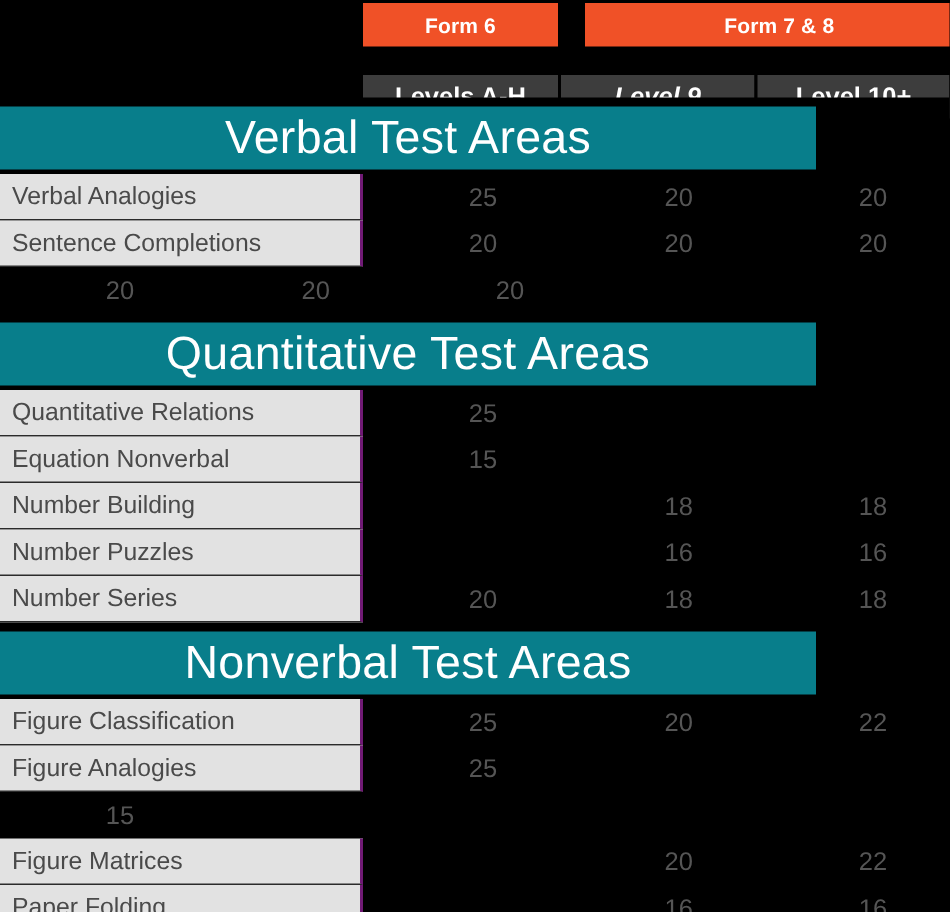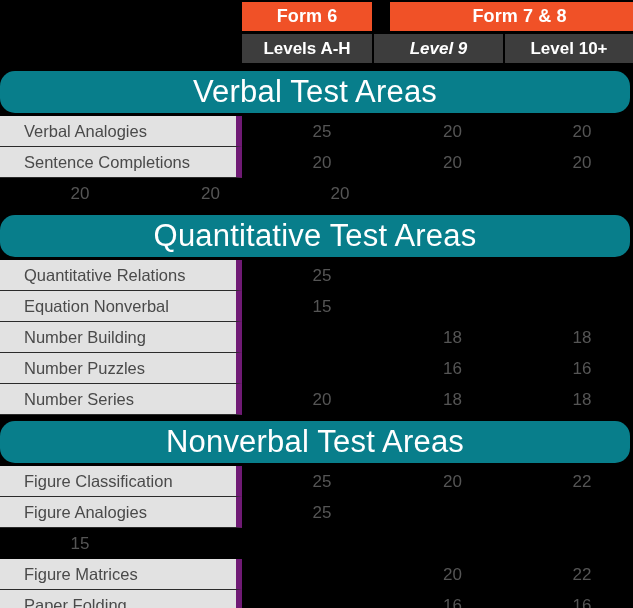--- a/index.html
+++ b/index.html
@@ -49,67 +49,67 @@
 
   
   .hdr-row-forms {
     height: 31px;
     padding-top: 2px;
     box-sizing: border-box;
   }
   .form-cell {
     background: #F05127;
     color: #ffffff;
-    font-size: 18px;
+    font-size: 14px;
     font-weight: bold;
     display: flex;
     align-items: center;
     justify-content: center;
     height: 29px;
     box-sizing: border-box;
     letter-spacing: 0.1px;
   }
   .form6 { flex: 0 0 130px; }
   .form78 { flex: 0 0 259px; margin-left: 16px; }
 
   
   .hdr-row-levels {
     height: 32px;
     padding-top: 3px;
     box-sizing: border-box;
+    margin-top: 16px;
   }
   .level-cell {
     background: #3D3D3D;
     color: #ffffff;
     font-size: 17px;
     font-weight: bold;
     display: flex;
     align-items: center;
     justify-content: center;
     height: 29px;
     box-sizing: border-box;
   }
   .lvl-ah   { flex: 0 0 130px; }
   .lvl-9    { flex: 0 0 129px; font-style: italic; }
   .lvl-10   { flex: 0 0 128px; }
 
   
   .section-band {
-    width: 630px;
+    width: 544px;
     height: 42px;
     background: #087E8B;
     color: #ffffff;
     font-size: 31px;
     font-weight: 300;
     display: flex;
     align-items: center;
     justify-content: center;
     letter-spacing: 0.2px;
     box-sizing: border-box;
-    border-radius: 15px;
   }
   .band-wrap {
     padding: 6px 0 3px 0;
     background: #000000;
   }
 
   
   .data-row {
     display: flex;
     width: 633px;
@@ -117,24 +117,24 @@
     box-sizing: border-box;
     background: #000000;
   }
   .cell-label {
     flex: 0 0 242px;
     background: #E2E2E2;
     color: #4a4a4a;
     font-size: 16.5px;
     display: flex;
     align-items: center;
-    padding-left: 24px;
+    padding-left: 8px;
     box-sizing: border-box;
     border-bottom: 1px solid #2b2b2b;
-    border-right: 6px solid #701a75;
+    border-right: 2px solid #701a75;
   }
   .cell-num {
     color: #555555;
     font-size: 17px;
     display: flex;
     align-items: center;
     justify-content: center;
     background: #000000;
     box-sizing: border-box;
     padding-left: 28px;

